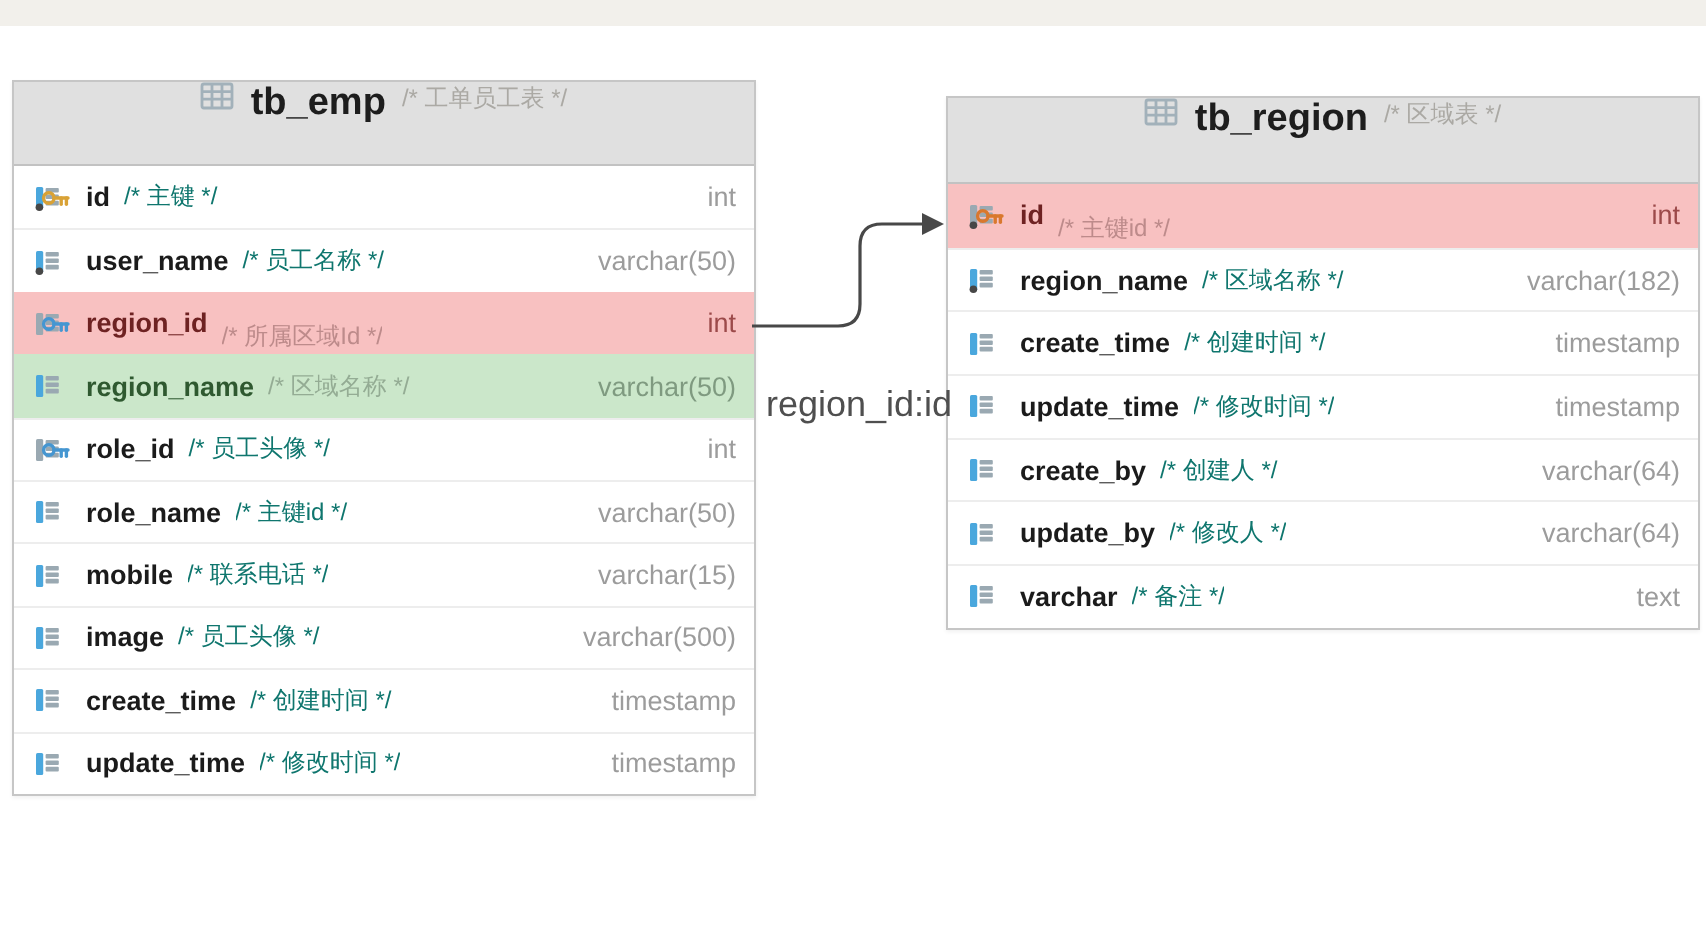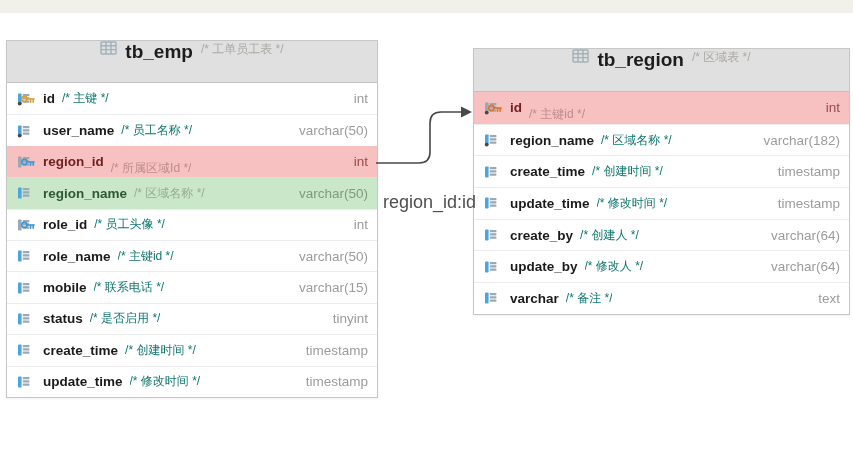--- a/index.html
+++ b/index.html
@@ -178,23 +178,23 @@
   </div>
         <div class="row">
     <span class="icon">
             <svg width="19" height="14" viewBox="0 0 19 14">
               <rect x="1" y="1.5" width="3.6" height="11" rx="0.8" fill="#4aa7dd"></rect>
               <rect x="5.8" y="2" width="6.6" height="2.3" rx="0.5" fill="#9aa9b2"></rect>
               <rect x="5.8" y="5.2" width="6.6" height="2.3" rx="0.5" fill="#9aa9b2"></rect>
               <rect x="5.8" y="8.4" width="6.6" height="2.3" rx="0.5" fill="#9aa9b2"></rect>
             </svg>
           </span>
-    <span class="fname">status</span>
-    <span class="fcomment">/* 是否启用 */</span>
-    <span class="ftype">tinyint</span>
+    <span class="fname">image</span>
+    <span class="fcomment">/* 员工头像 */</span>
+    <span class="ftype">varchar(500)</span>
   </div>
         <div class="row">
     <span class="icon">
             <svg width="19" height="14" viewBox="0 0 19 14">
               <rect x="1" y="1.5" width="3.6" height="11" rx="0.8" fill="#4aa7dd"></rect>
               <rect x="5.8" y="2" width="6.6" height="2.3" rx="0.5" fill="#9aa9b2"></rect>
               <rect x="5.8" y="5.2" width="6.6" height="2.3" rx="0.5" fill="#9aa9b2"></rect>
               <rect x="5.8" y="8.4" width="6.6" height="2.3" rx="0.5" fill="#9aa9b2"></rect>
             </svg>
           </span>

